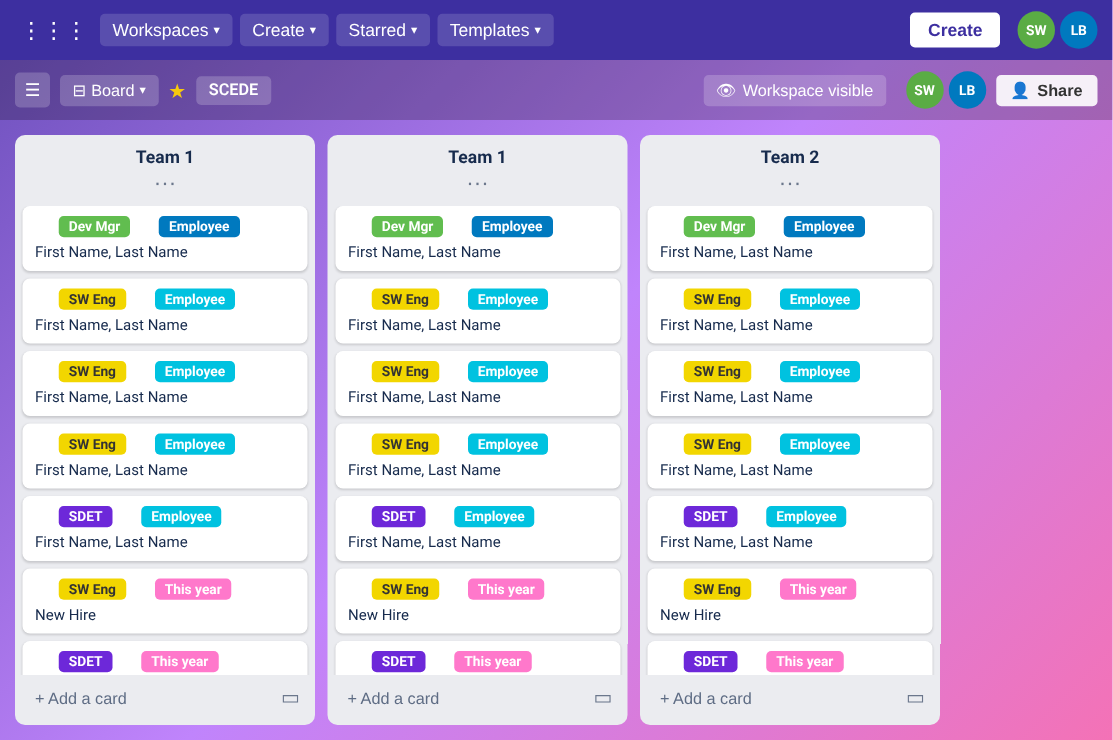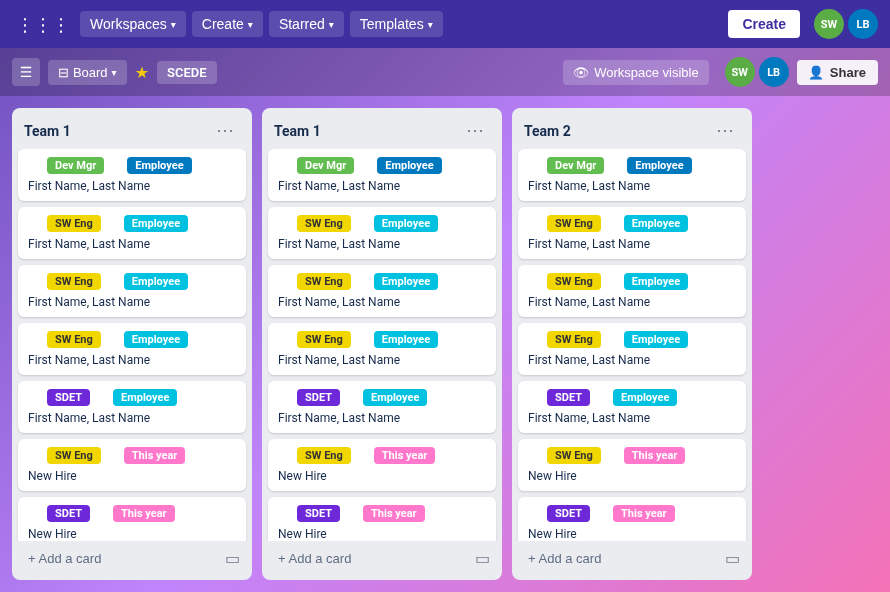--- a/index.html
+++ b/index.html
@@ -160,20 +160,21 @@
       min-width: 240px;
       display: flex;
       flex-direction: column;
       max-height: 100%;
     }
     .list-header {
       display: flex;
       align-items: center;
       justify-content: space-between;
       padding: 10px 12px 6px;
+      flex-direction: column;
     }
     .list-title {
       font-size: 14px;
       font-weight: 700;
       color: #172b4d;
     }
     .list-menu-btn {
       background: none;
       border: none;
       cursor: pointer;

